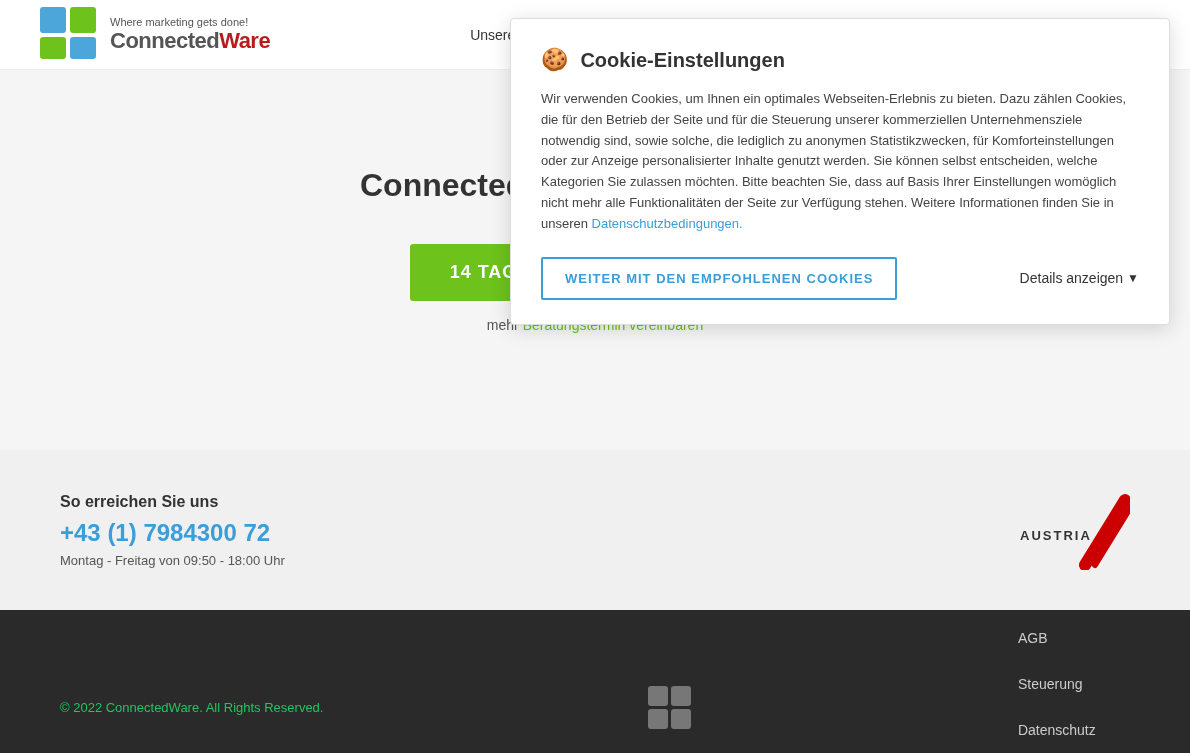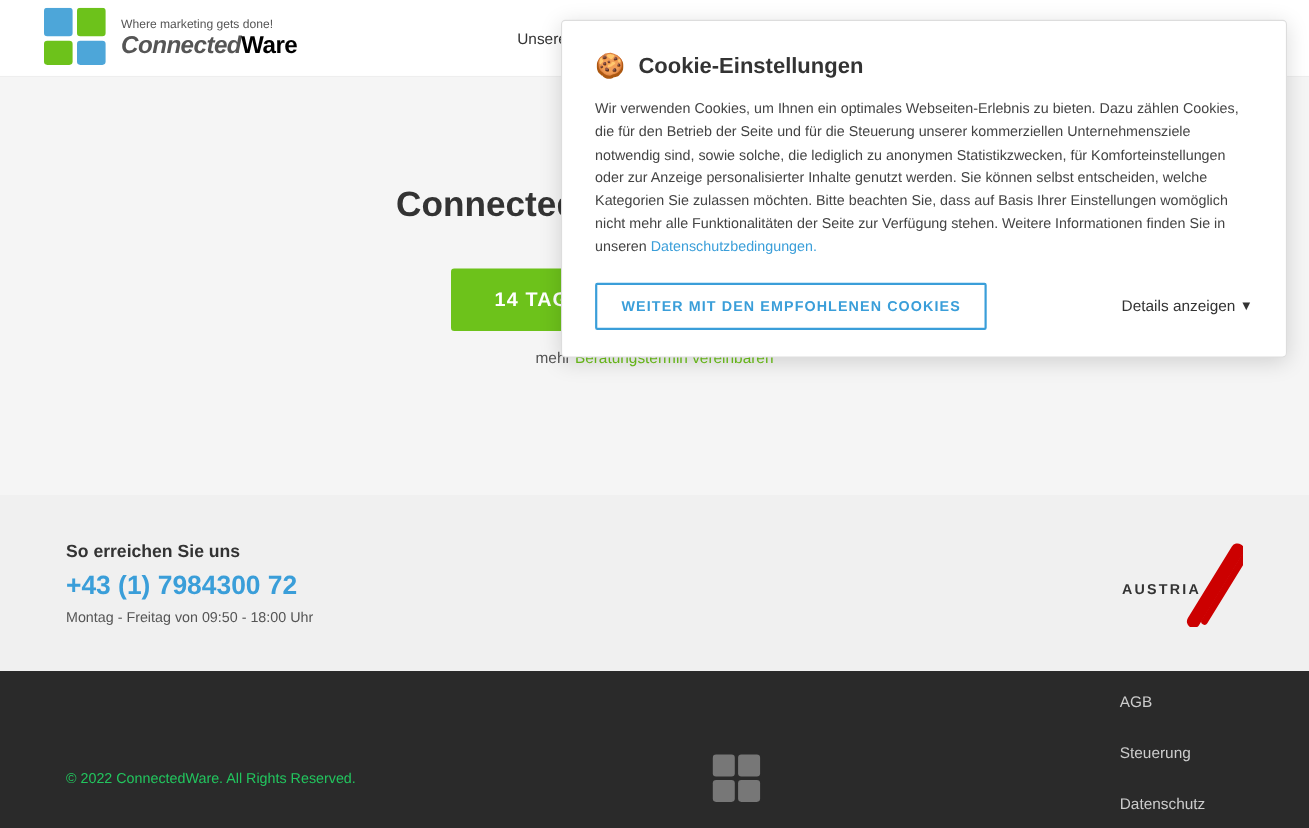--- a/index.html
+++ b/index.html
@@ -29,22 +29,22 @@
       flex-direction: column;
       font-size: 11px;
       color: #555;
     }
     .logo-name {
       font-size: 22px;
       font-weight: bold;
       color: #333;
       letter-spacing: -0.5px;
     }
-    .logo-name span.connected { color: #555; font-style: italic; }
-    .logo-name span.ware { color: #000000; }
+    .logo-name span.connected { color: #555; }
+    .logo-name span.ware { color: #b91c1c; }
     .nav-area {
       margin-left: 200px;
       font-size: 14px;
       color: #333;
     }
 
     
     .hero {
       background: #f5f5f5;
       padding: 60px 40px 80px 40px;

